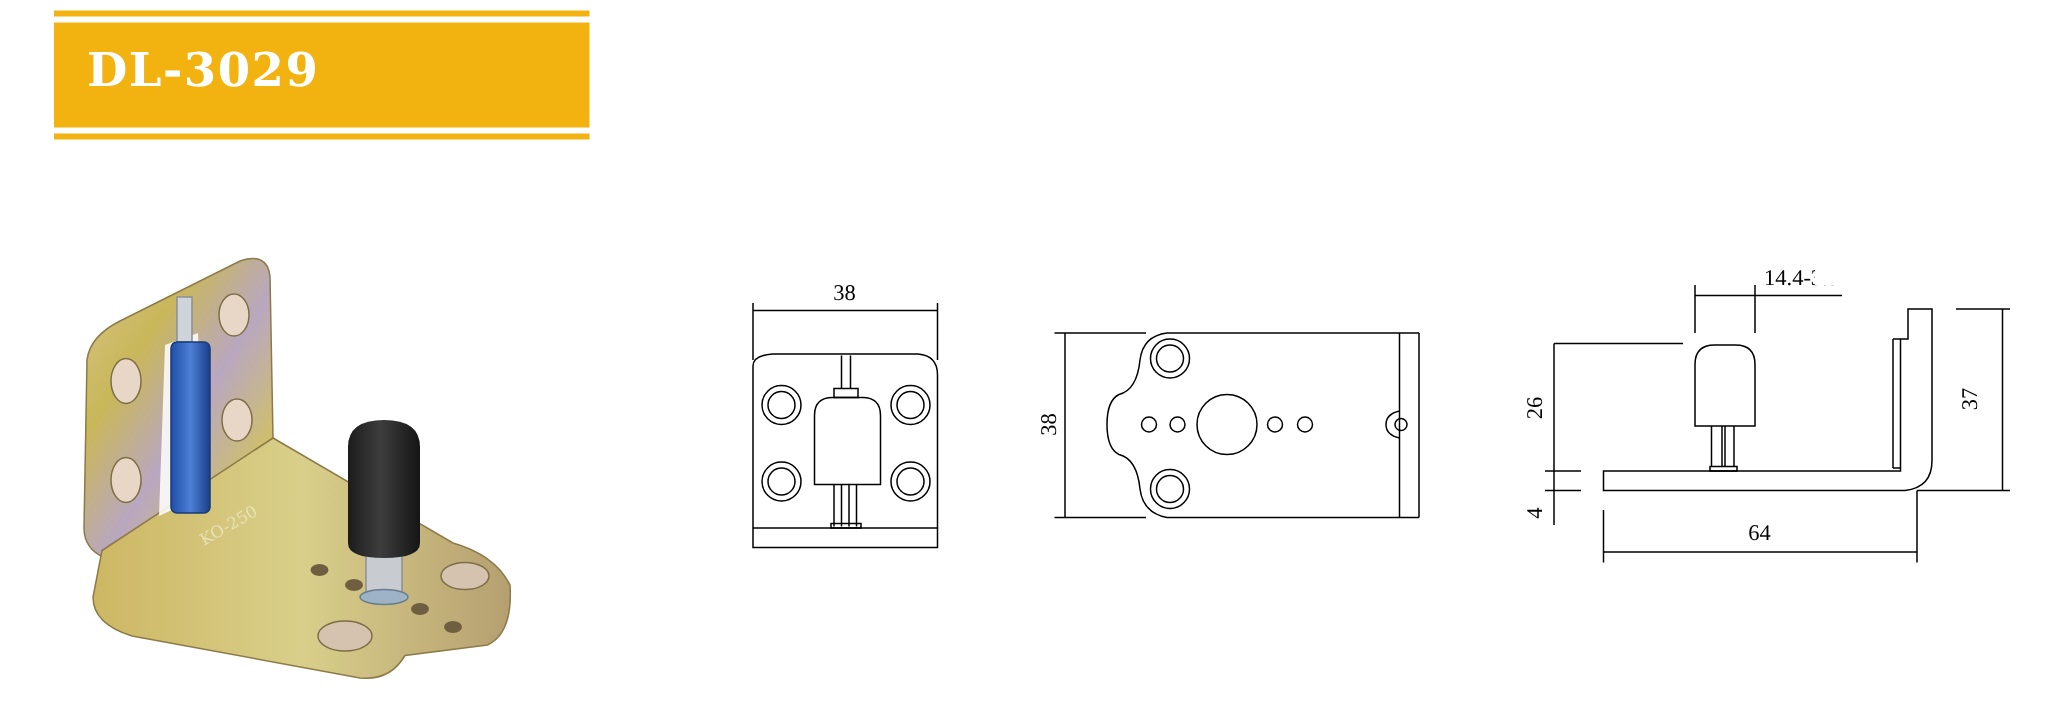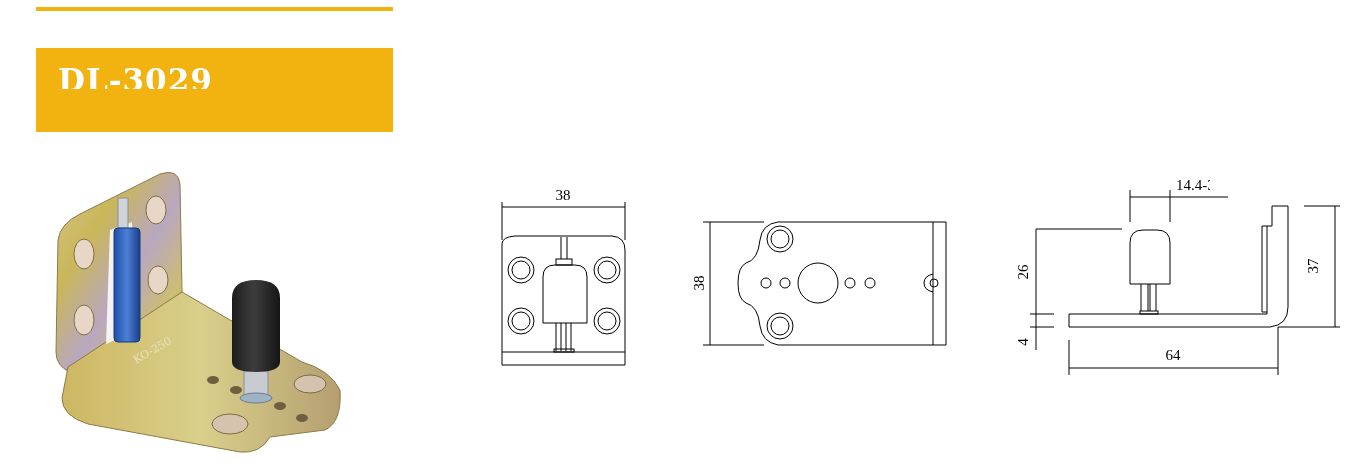--- a/index.html
+++ b/index.html
@@ -1,18 +1,18 @@
 <!DOCTYPE html>
 <html><head>
 <meta charset="utf-8">
 <style>
   html, body { margin: 0; padding: 0; background: #ffffff; }
   body { width: 1369px; height: 476px; position: relative; overflow: hidden; font-family: "DejaVu Serif", serif; }
   .title-rule { position: absolute; left: 36px; width: 357px; height: 4px; background: #f2b311; }
-  .title-band { position: absolute; left: 36px; top: 15px; width: 357px; height: 84px; background: #f2b311; margin-top: 33px; }
+  .title-band { position: absolute; left: 36px; top: 15px; width: 357px; height: 70px; background: #f2b311; }
   .title-text { position: absolute; left: 22px; top: 14px; color: #ffffff; font-family: "DejaVu Serif", serif; font-weight: bold; font-size: 31px; letter-spacing: 1px; }
   .product-photo { position: absolute; left: 40px; top: 162px; width: 320px; height: 300px; }
   .drawing { position: absolute; }
   .drawing svg { display: block; overflow: visible; }
   .dim { font-family: "Liberation Serif", serif; font-size: 15px; fill: #000; }
 </style>
 </head>
 <body>
 
 <div class="title-rule" style="top:7px;"></div>

